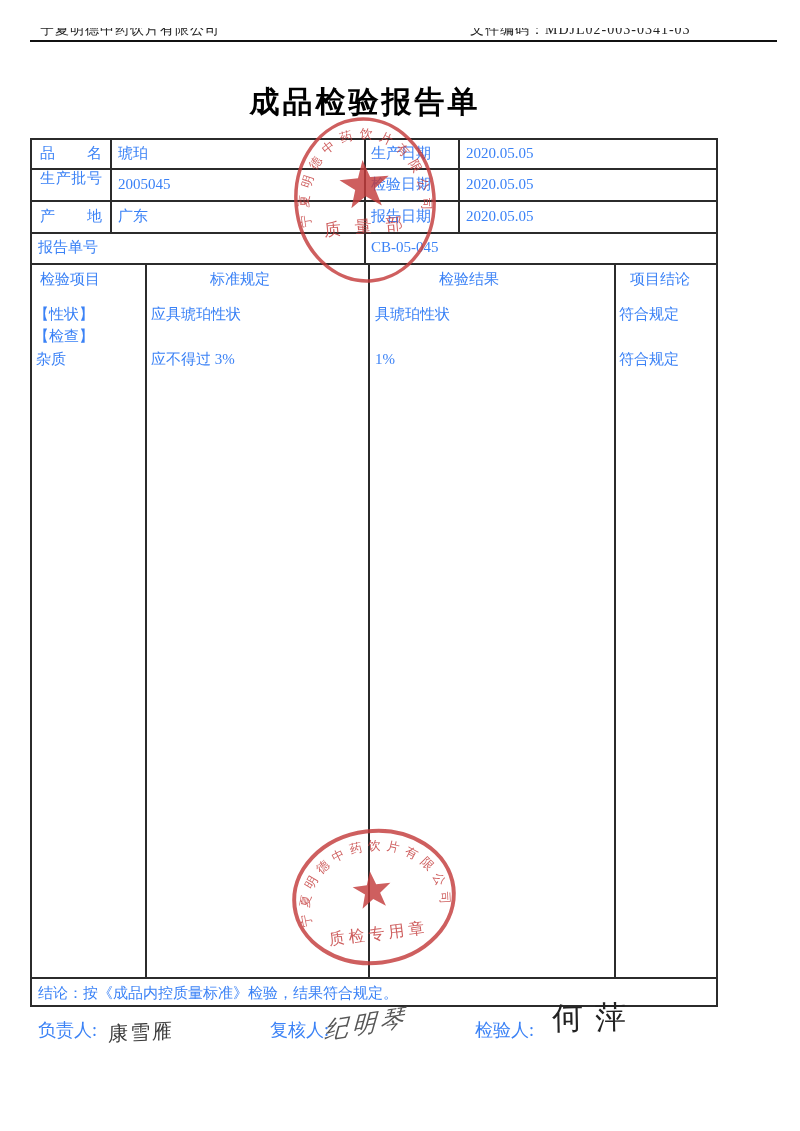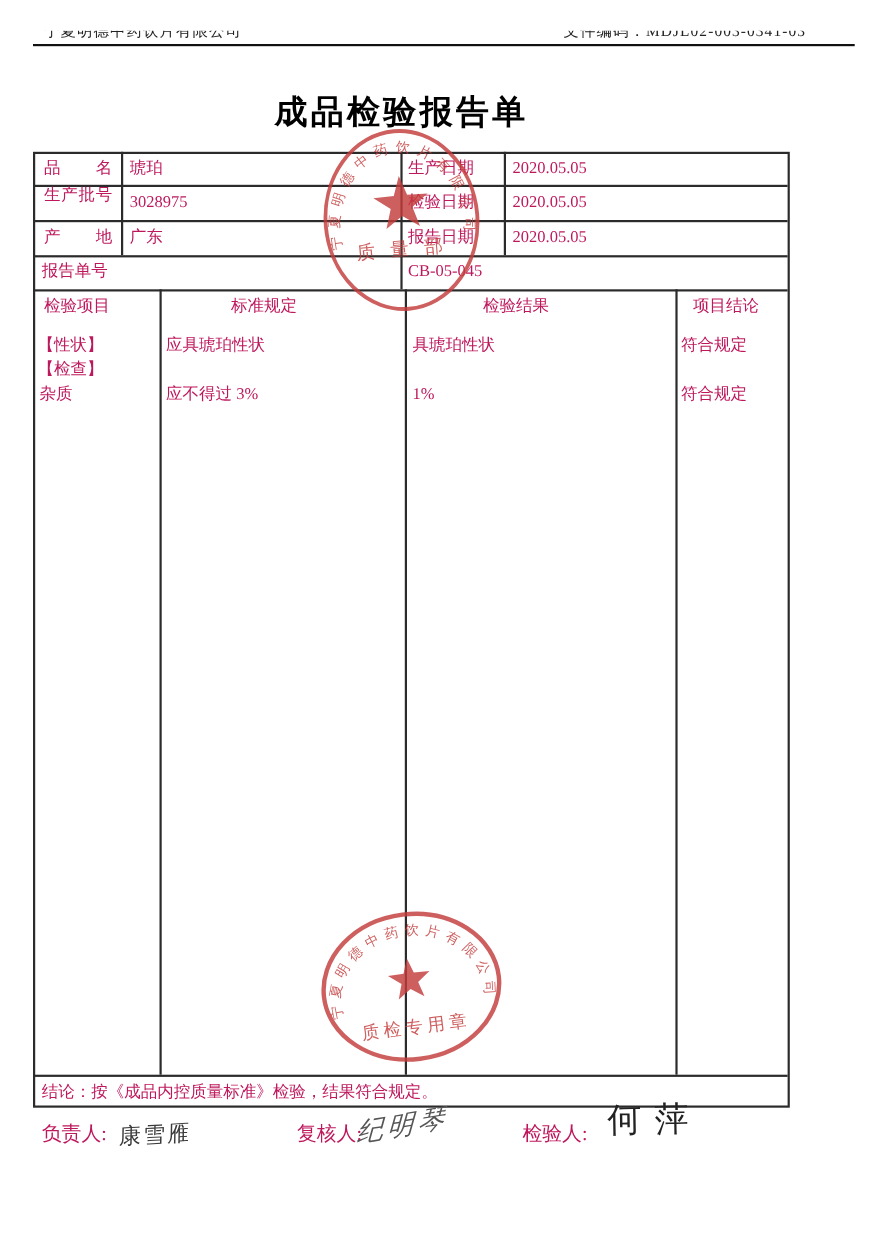--- a/index.html
+++ b/index.html
@@ -1,21 +1,21 @@
 <!DOCTYPE html>
 <html><head>
 <meta charset="utf-8">
 <style>
   html,body { margin:0; padding:0; background:#ffffff; }
   .page {
     position:relative; width:800px; height:1118px; background:#ffffff;
     font-family:"Liberation Serif","DejaVu Serif",serif; color:#1a1a1a;
     overflow:hidden;
   }
-  .t { position:absolute; font-size:15px; line-height:20px; white-space:nowrap; color:#be185d; }
+  .t { position:absolute; font-size:15px; line-height:20px; white-space:nowrap; color:#3b82f6; }
   .clip { position:absolute; height:12px; overflow:hidden; }
   .clip span { display:block; margin-top:-8px; font-size:14px; line-height:19px; color:#222; letter-spacing:1px; }
   .rule { position:absolute; left:30px; top:40px; width:747px; height:2px; background:#111; }
   .title { position:absolute; left:30px; top:82px; width:670px; text-align:center;
            font-size:30px; font-weight:bold; letter-spacing:3px; color:#000; }
   .hl { position:absolute; background:#2b2b2b; height:2px; }
   .vl { position:absolute; background:#2b2b2b; width:2px; }
   .outer { position:absolute; left:30px; top:138px; width:684px; height:865px; border:2px solid #2b2b2b; }
   .jlabel { width:62px; text-align:justify; text-align-last:justify; }
   .uh { text-underline-offset:3px; }
@@ -27,21 +27,21 @@
   .stamp { position:absolute; }
 </style>
 </head>
 <body>
 
 <div class="page">
 
   <div class="clip" style="left:40px; top:28px; width:300px;">
     <span>宁夏明德中药饮片有限公司</span>
   </div>
-  <div class="clip" style="left:470px; top:28px; width:305px; text-align:center;">
+  <div class="clip" style="left:470px; top:28px; width:305px; text-align:left;">
     <span>文件编码：MDJL02-003-0341-03</span>
   </div>
   <div class="rule"></div>
 
   <div class="title">成品检验报告单</div>
 
   <div class="outer"></div>
 
   <div class="hl" style="left:30px; top:168px; width:686px;"></div>
   <div class="hl" style="left:30px; top:200px; width:686px;"></div>
@@ -57,21 +57,21 @@
   <div class="vl" style="left:145px; top:263px; height:714px;"></div>
   <div class="vl" style="left:368px; top:263px; height:714px;"></div>
   <div class="vl" style="left:614px; top:263px; height:714px;"></div>
 
   <div class="t jlabel" style="left:40px; top:143px;">品　名</div>
   <div class="t" style="left:118px; top:143px;">琥珀</div>
   <div class="t" style="left:371px; top:143px;">生产日期</div>
   <div class="t" style="left:466px; top:143px;">2020.05.05</div>
 
   <div class="t jlabel" style="left:40px; top:168px;">生产批号</div>
-  <div class="t" style="left:118px; top:174px;">3028975</div>
+  <div class="t" style="left:118px; top:174px;">2005045</div>
   <div class="t" style="left:371px; top:174px;">检验日期</div>
   <div class="t" style="left:466px; top:174px;">2020.05.05</div>
 
   <div class="t jlabel" style="left:40px; top:206px;">产　地</div>
   <div class="t" style="left:118px; top:206px;">广东</div>
   <div class="t" style="left:371px; top:206px;">报告日期</div>
   <div class="t" style="left:466px; top:206px;">2020.05.05</div>
 
   <div class="t" style="left:38px; top:237px;">报告单号</div>
   <div class="t" style="left:371px; top:237px;">CB-05-045</div>

